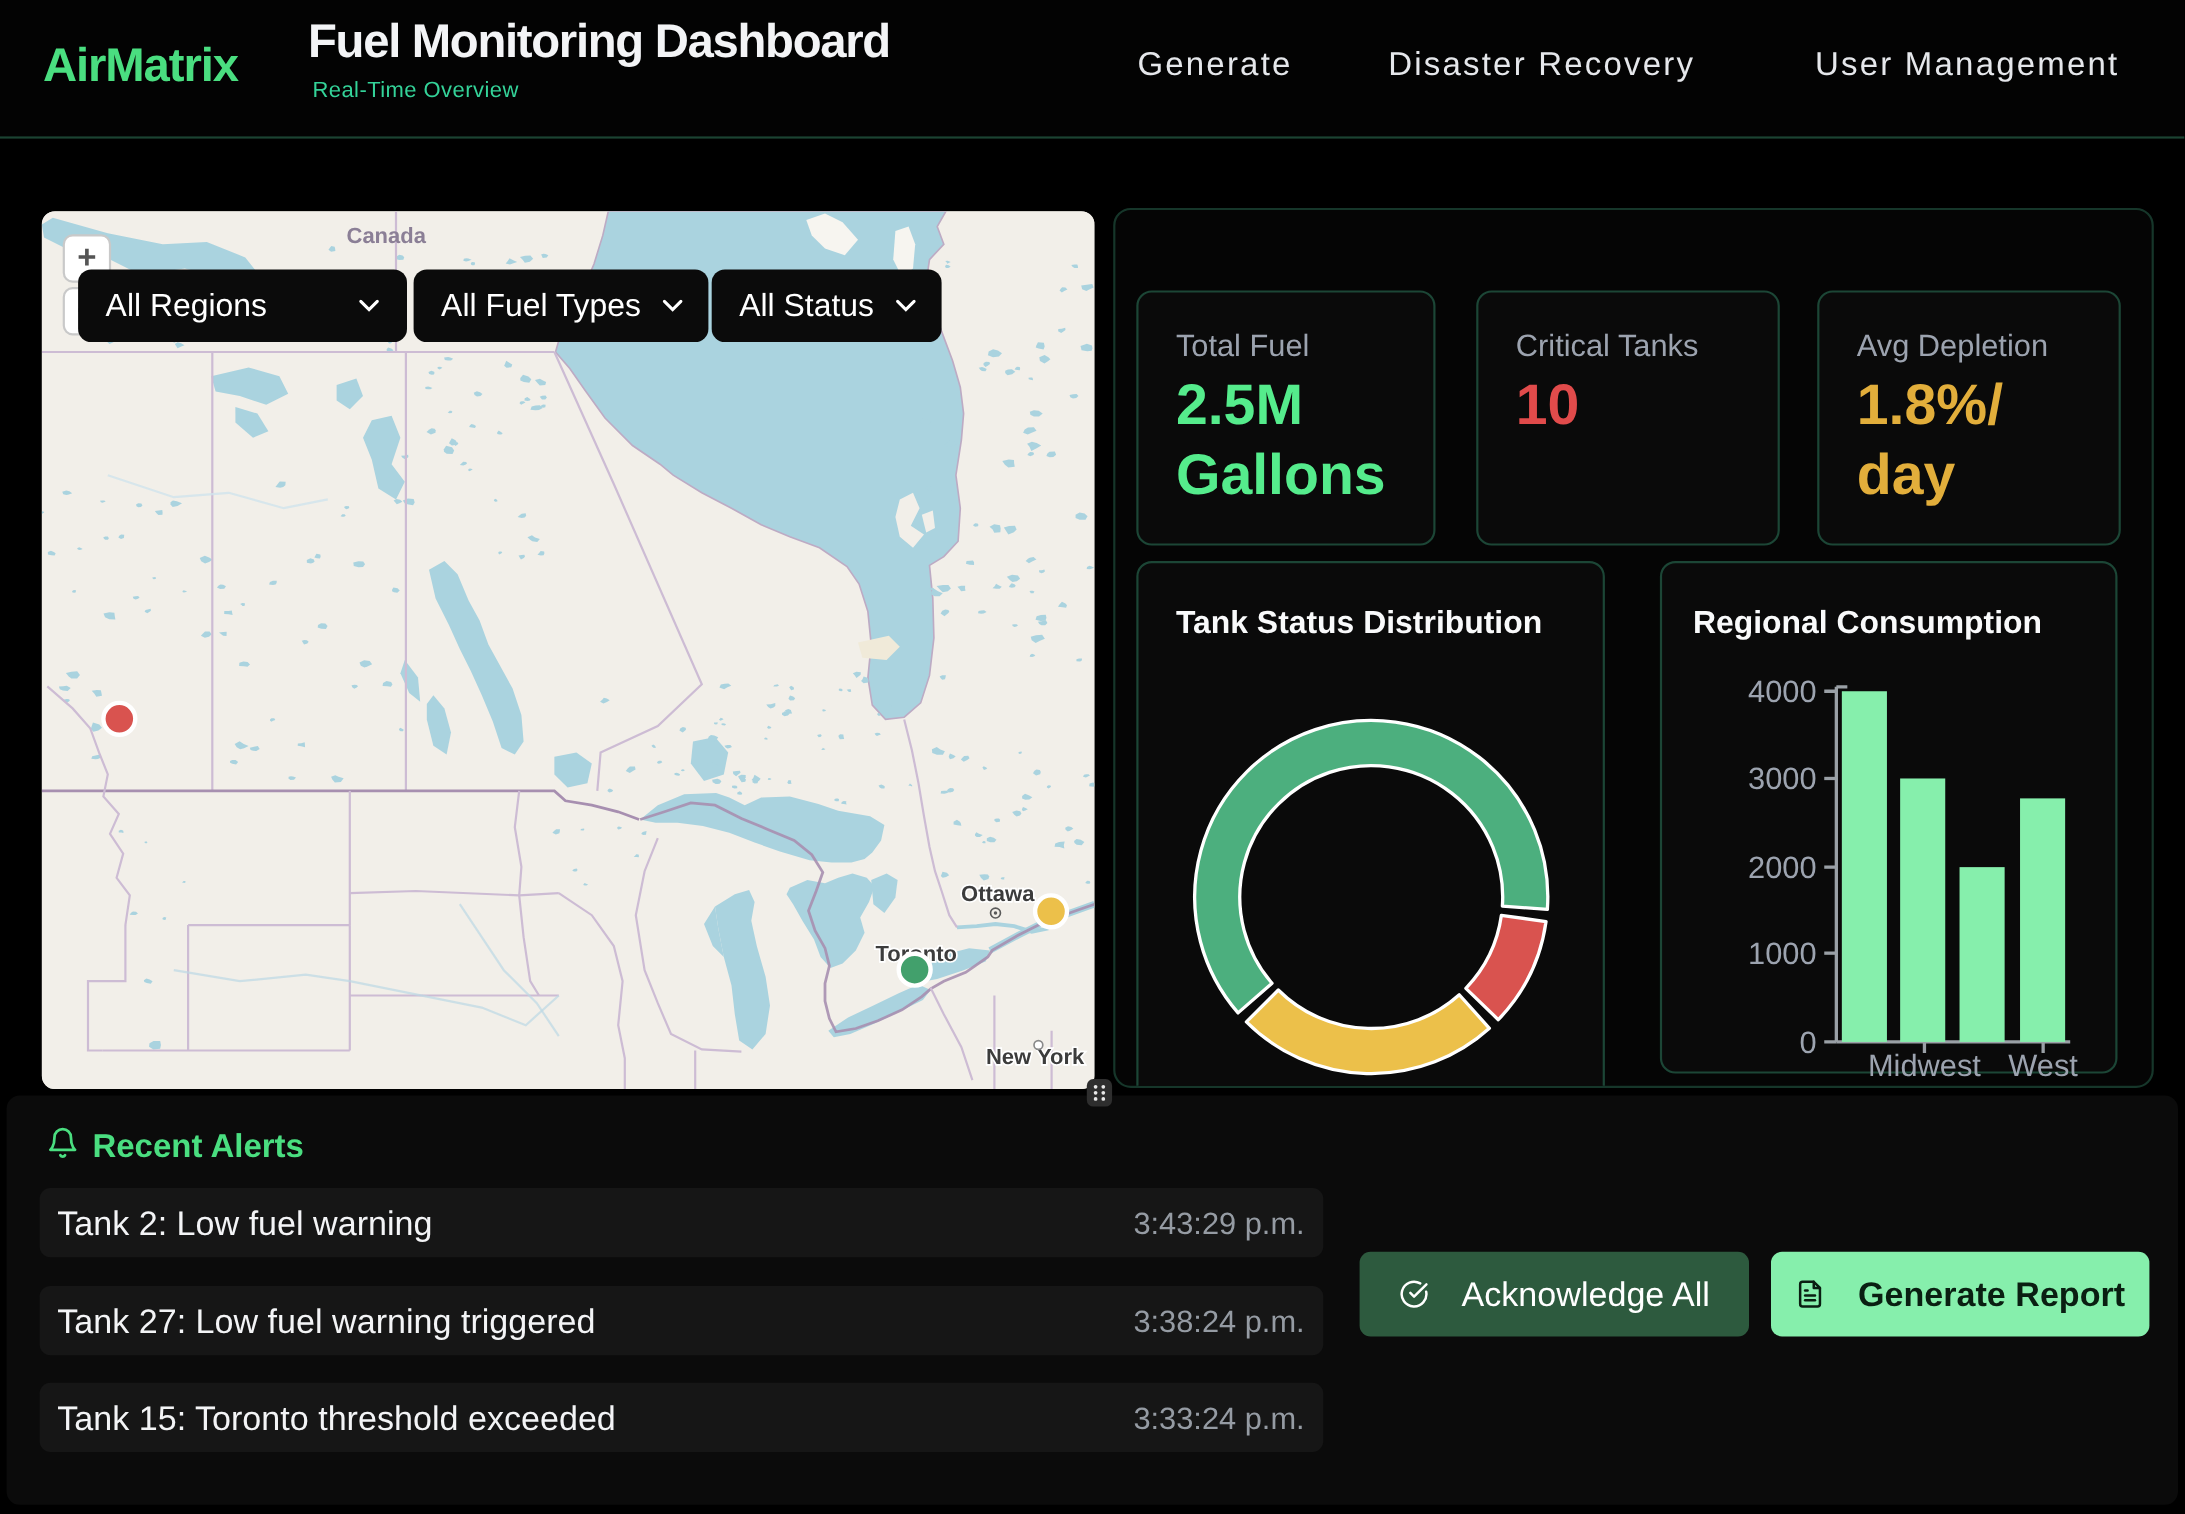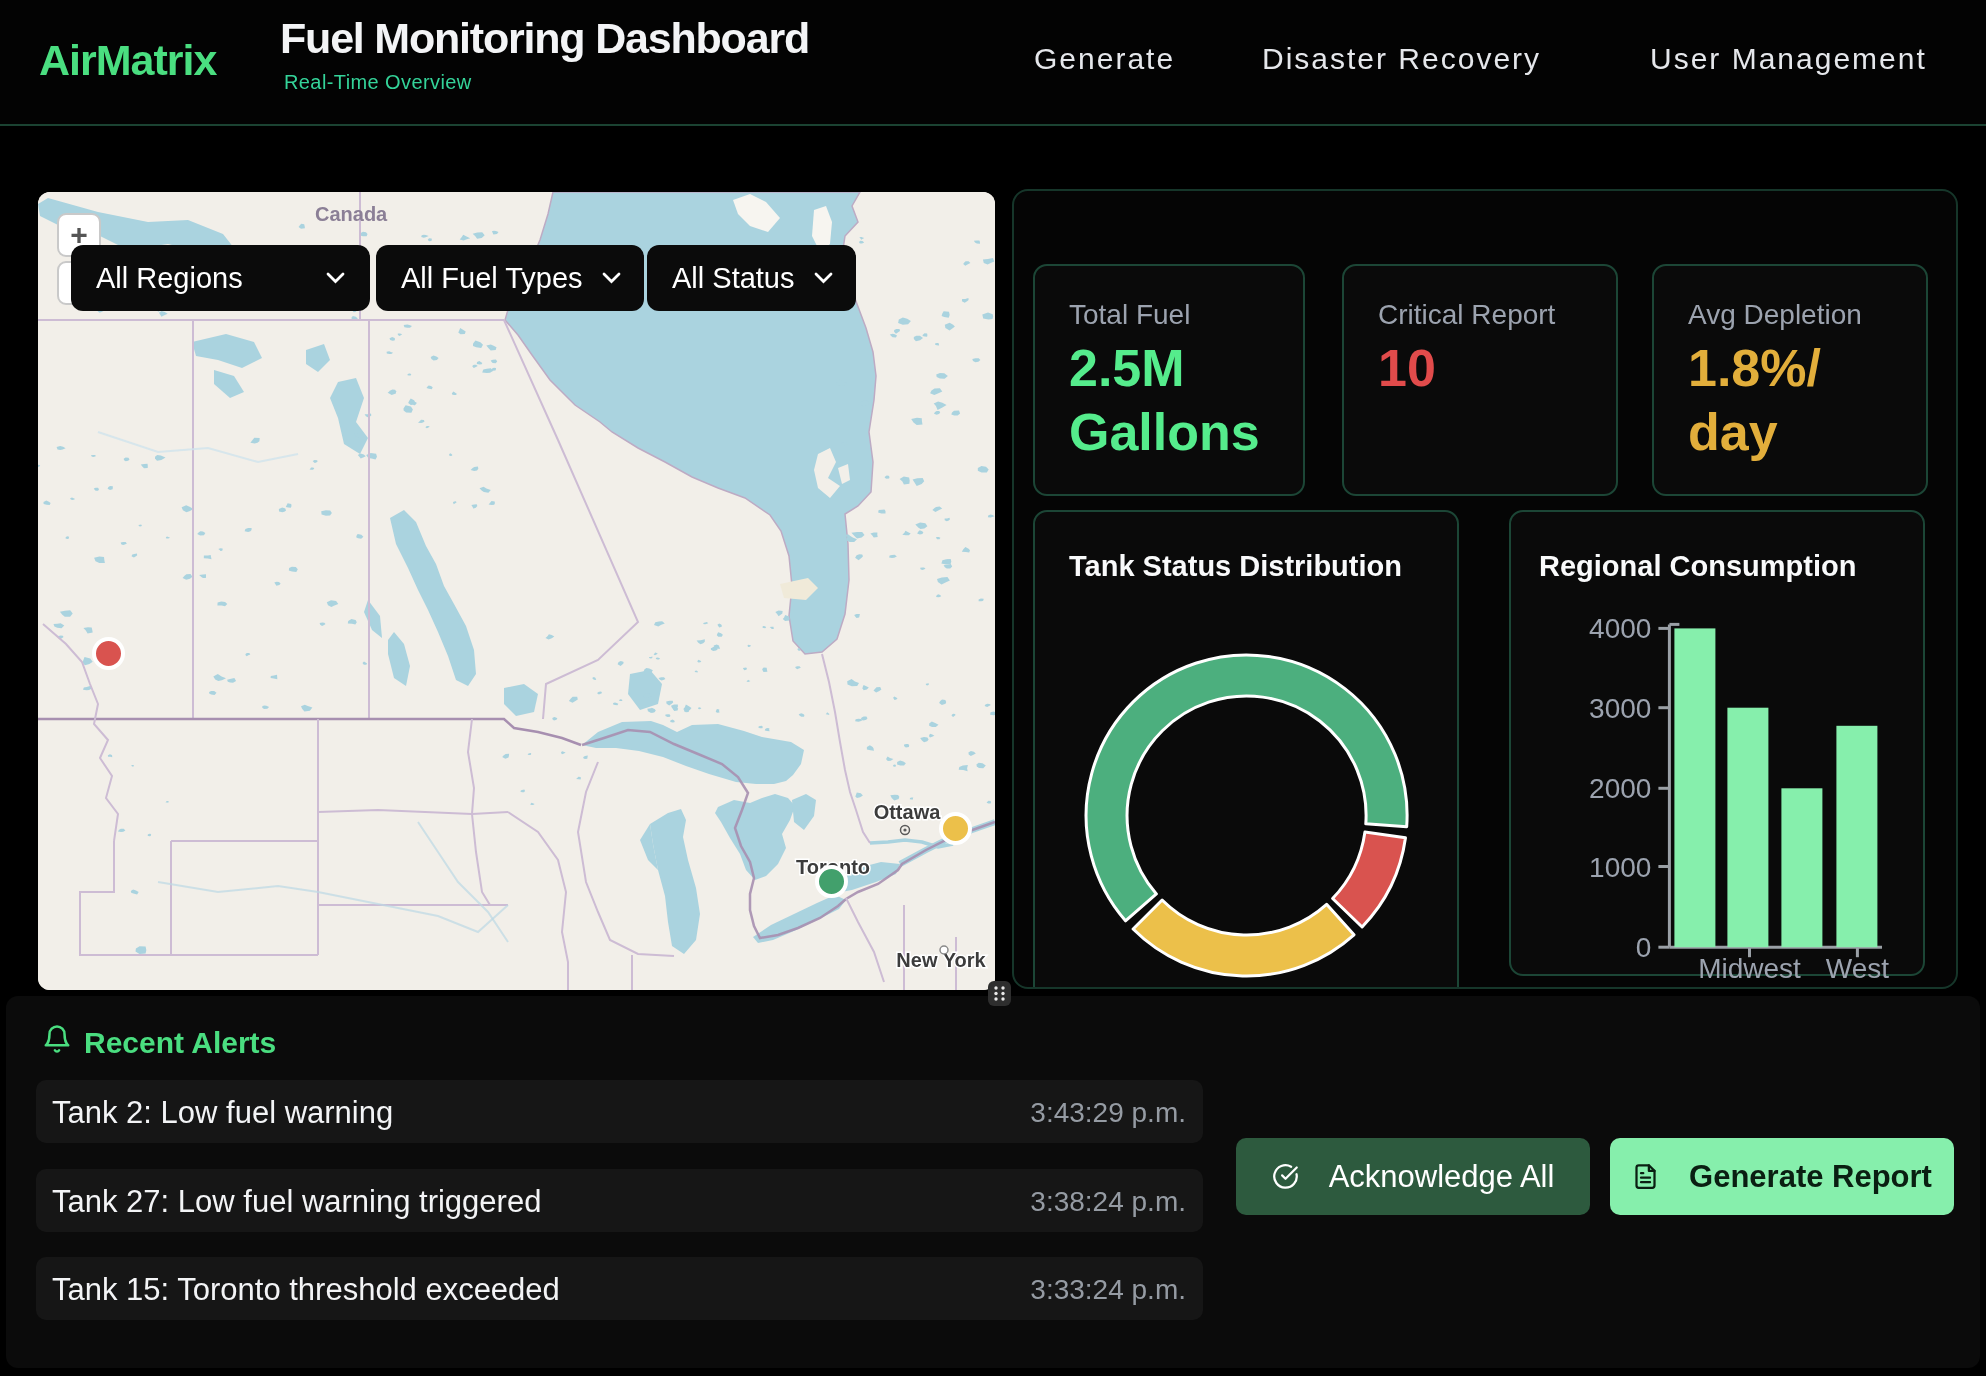--- a/index.html
+++ b/index.html
@@ -396,21 +396,21 @@
     <div class="marker" style="left:901px; top:620px; width:33px; height:33px; background:#ecc04a;"></div>
     <div class="marker" style="left:777px; top:673px; width:33px; height:33px; background:#42a06c;"></div>
   </div>
 
   <div class="rpanel">
     <div class="scard" style="left:19px; width:272px;">
       <div class="slabel">Total Fuel</div>
       <div class="sval" style="color:#55ec8c;">2.5M Gallons</div>
     </div>
     <div class="scard" style="left:328px; width:276px;">
-      <div class="slabel">Critical Report</div>
+      <div class="slabel">Critical Tanks</div>
       <div class="sval" style="color:#e14b4b;">10</div>
     </div>
     <div class="scard" style="left:638px; width:276px;">
       <div class="slabel">Avg Depletion</div>
       <div class="sval" style="color:#e2ae3b;">1.8%/ day</div>
     </div>
     <div class="ccard" style="left:19px; width:426px; height:620px;padding-left:48px;">
       <div class="ctitle" style="left:34px; top:38px;">Tank Status Distribution</div>
       <svg id="donut" width="426" height="460" viewBox="0 0 426 460" style="position:absolute;left:0;top:37px;">
         <path d="M90.5 371.8 A160.5 160.5 0 1 1 371.7 277.7 L330.8 274.8 A119.5 119.5 0 1 0 121.4 344.9 Z" fill="#4caf7e" stroke="#ffffff" stroke-width="3" stroke-linejoin="round"></path>

